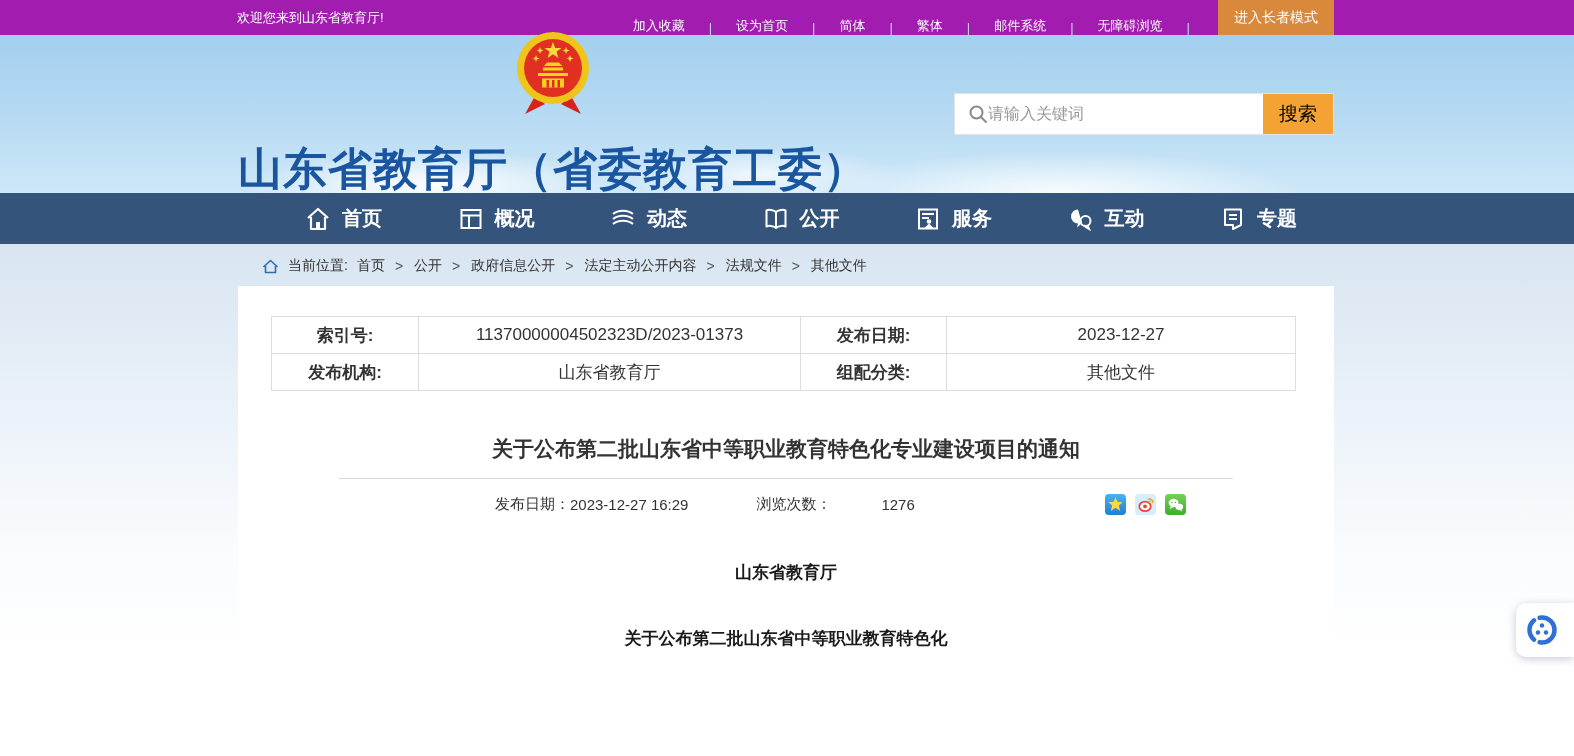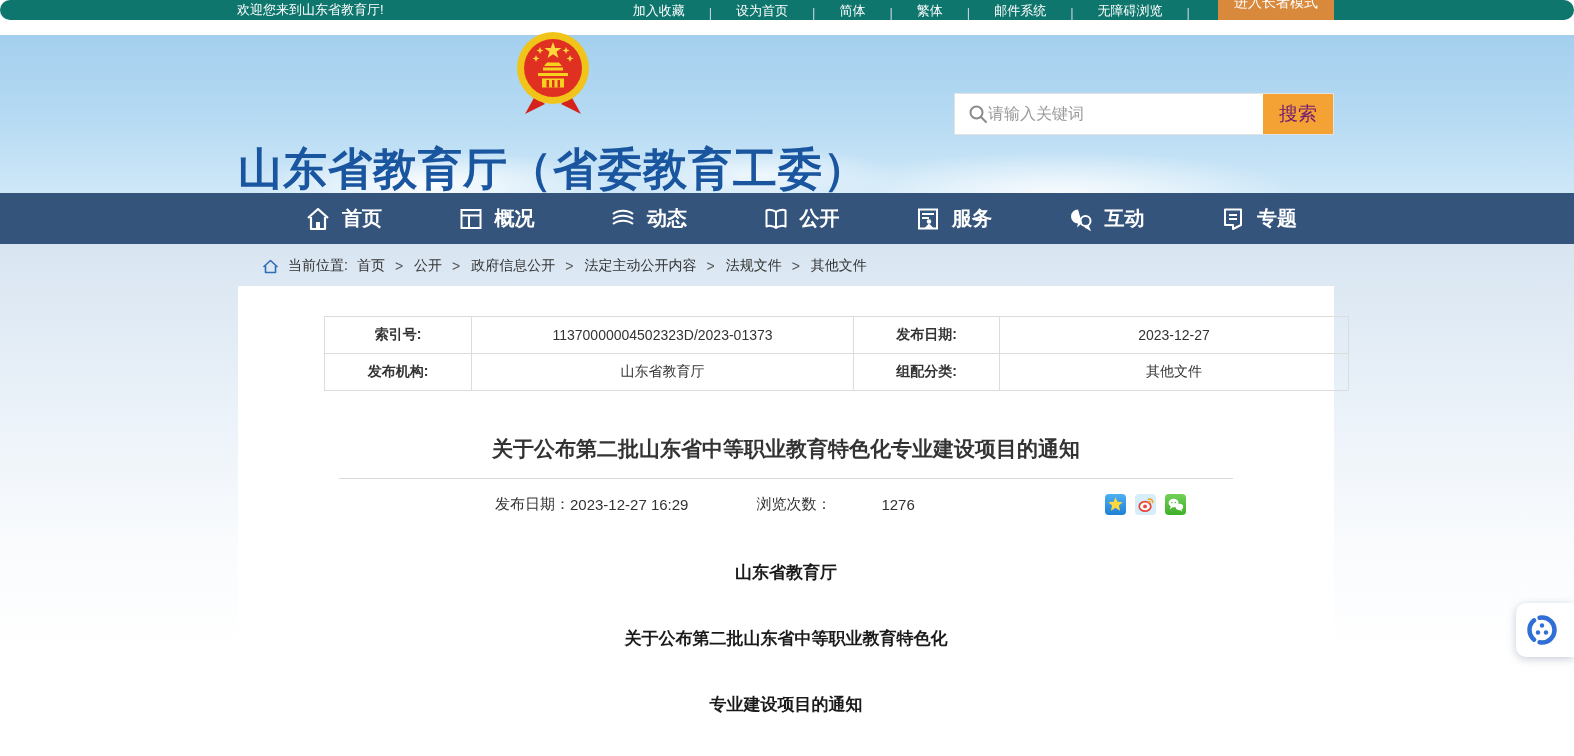--- a/index.html
+++ b/index.html
@@ -1,22 +1,22 @@
 <!DOCTYPE html>
 <html><head>
 <meta charset="utf-8">
 <style>
   * { margin:0; padding:0; box-sizing:border-box; }
   html,body { width:1574px; height:756px; font-family:"Liberation Sans","DejaVu Sans",sans-serif; background:#fff; }
   .page { position:relative; width:1574px; height:756px; overflow:hidden; }
 
   
-  .topbar { position:absolute; top:0; left:0; right:0; height:20px; background:#0f766e;
+  .topbar { position:absolute; top:0; left:0; right:0; height:35px; background:#a21caf;
             display:flex; align-items:center; justify-content:space-between;
-            padding:0 240px 0 237px; color:#fff; font-size:13px;border-radius:17px; }
+            padding:0 240px 0 237px; color:#fff; font-size:13px; }
   .topbar-right { display:flex; align-items:flex-end; gap:24px; height:100%; }
   .topbar-right a { color:#fff; text-decoration:none; cursor:pointer; white-space:nowrap; }
   .tsep { color:#c3d2e4; }
   .elder-btn { background:#d8893c; height:35px; display:flex; align-items:center;
                padding:0 16px; font-size:14px; margin-left:4px; cursor:pointer; white-space:nowrap; }
 
   
   .header { position:absolute; top:35px; left:0; right:0; height:158px;
             background:
               radial-gradient(ellipse 260px 50px at 430px 150px, rgba(255,255,255,.95), rgba(255,255,255,0) 70%),
@@ -27,42 +27,42 @@
             padding:0 240px 0 238px; }
   .brand { display:flex; align-items:center; gap:22px;flex-direction:column; }
   .emblem { width:76px; height:88px; flex:0 0 auto; }
   .site-title { font-size:44px; font-weight:bold; color:#1a55a0; letter-spacing:1px; white-space:nowrap; }
 
   .search { display:flex; width:380px; height:42px; background:#fff; border:1px solid #e2e2e2; }
   .search-input-wrap { flex:1; display:flex; align-items:center; padding-left:13px; }
   .search input { flex:1; border:none; outline:none; font-size:16px; color:#333; min-width:0;
                   font-family:"Liberation Sans","DejaVu Sans",sans-serif; background:transparent; }
   .search input::placeholder { color:#999; }
-  .search-btn { width:70px; background:#f3a233; color:#701a75; border:none; font-size:19px;
+  .search-btn { width:70px; background:#f3a233; color:#000000; border:none; font-size:19px;
                 cursor:pointer; font-family:inherit; }
 
   
   .nav { position:absolute; top:193px; left:0; right:0; height:51px; background:#35547c; }
   .nav-inner { width:1096px; margin:0 auto; height:100%; display:flex; align-items:center;
                justify-content:space-between; padding:0 38px 0 66px; }
   .nav-item { display:flex; align-items:center; gap:11px; color:#fff; font-size:20px;
               font-weight:bold; cursor:pointer; white-space:nowrap; }
   .nav-item svg { width:26px; height:26px; display:block; }
 
   
   .content { position:absolute; top:244px; left:0; right:0; bottom:0;
              background:linear-gradient(180deg,#d8e5f1 0%,#e8f0f8 28%,#f9fbfd 58%,#ffffff 80%); }
   .breadcrumb { display:flex; align-items:center; gap:9px; padding:13px 0 11px 262px;
                 font-size:14px; color:#333; }
   .breadcrumb .crumb { color:#333; cursor:pointer; }
   .bsep { color:#555; margin:0 2px 0 1px; }
 
   .card { width:1096px; margin-left:238px; background:#fff; padding:30px 0 40px; min-height:468px; }
 
-  .info-table { width:987px; margin-left:86px; border-collapse:collapse; font-size:14px; color:#333;
+  .info-table { width:987px; margin-left:33px; border-collapse:collapse; font-size:17px; color:#333;
                 table-layout:fixed; }
   .info-table td { border:1px solid #dcdcdc; height:37px; text-align:center; vertical-align:middle; }
   .c1 { width:147px; } .c2 { width:382px; } .c3 { width:146px; } .c4 { width:349px; }
   .info-table td.lbl { font-weight:bold; }
 
   .article-title { text-align:center; font-size:21px; font-weight:bold; color:#333;
                    margin-top:44px; padding:0 48px; }
   .divider { border-top:1px solid #d9d9d9; margin:15px 101px 0; }
   .meta { display:flex; align-items:center; margin:15px 148px 0 257px; font-size:15px; color:#333; }
   .meta .views-label { margin-left:68px; }
@@ -280,21 +280,20 @@
             <polygon points="17,16.2 18.2,18.5 15.2,16.6" fill="#fff"></polygon>
             <circle cx="7.2" cy="8.8" r=".8" fill="#52b93a"></circle>
               <circle cx="10.8" cy="8.8" r=".8" fill="#52b93a"></circle>
           </svg>
         </div>
       </div>
 
       <div class="article-body">
         <p class="body-line">山东省教育厅</p>
         <p class="body-line">关于公布第二批山东省中等职业教育特色化</p>
-        <p class="body-line">专业建设项目的通知</p>
 
       </div>
 
     </div>
   </div>
 
   <div class="float-widget">
     <svg viewBox="0 0 32 32">
       <circle cx="16" cy="16" r="12.5" fill="none" stroke="#2f6fd6" stroke-width="4.5" stroke-dasharray="22 6" stroke-linecap="round"></circle>
       <circle cx="16" cy="11.5" r="2.2" fill="#2f6fd6"></circle>

